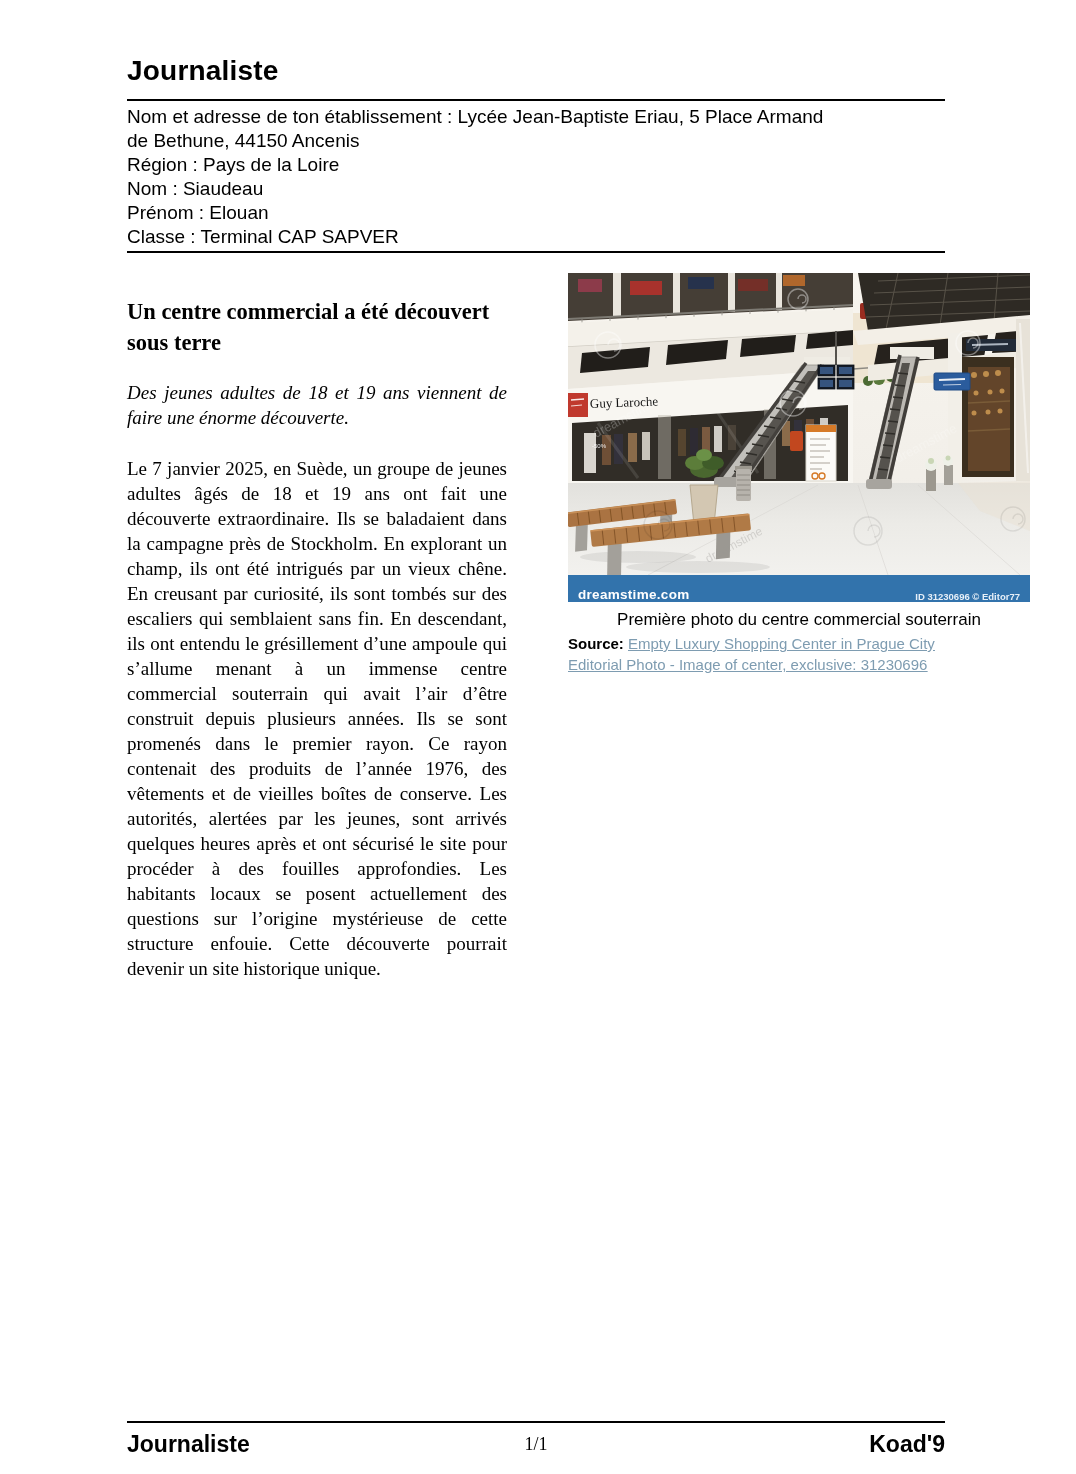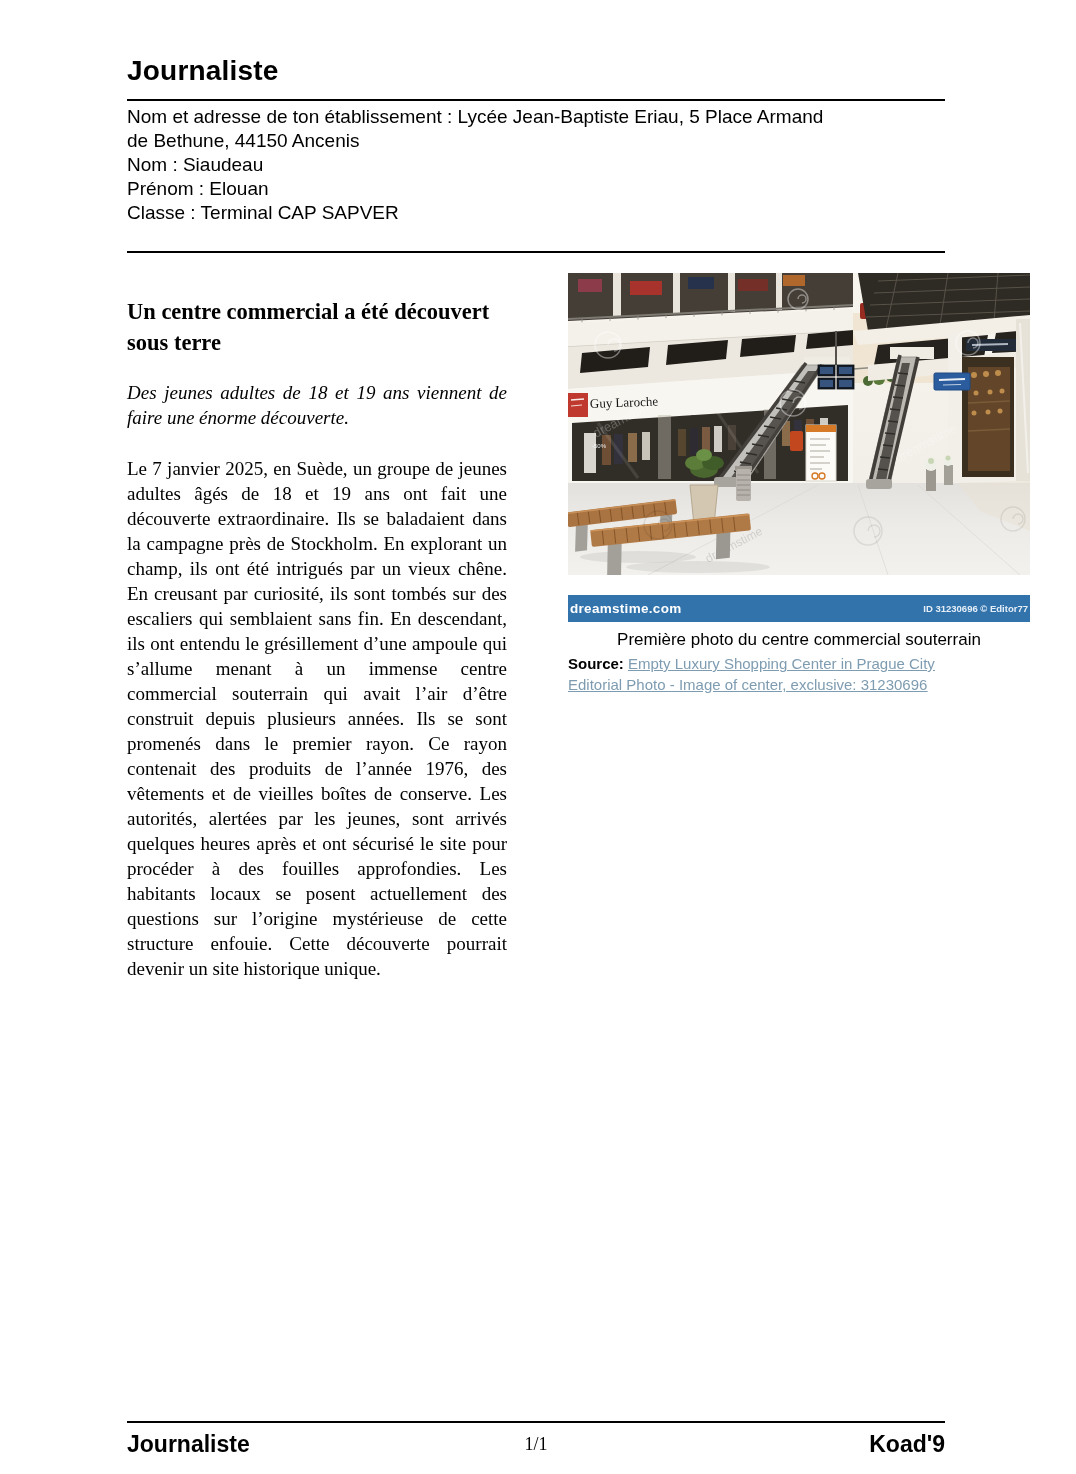--- a/index.html
+++ b/index.html
@@ -22,22 +22,22 @@
   .left-col { position:absolute; left:127px; top:296px; width:380px;font-family:Liberation Serif, serif; }
   .article-title { font-size:22.5px; line-height:31px; font-weight:bold; }
   .lede { margin-top:22px; font-style:italic; font-size:19px; line-height:25px; text-align:justify; }
   .bodyp { margin-top:26px; font-size:19px; line-height:25px; text-align:justify; }
   .bodyp2 { margin-top:48px; }
 
   .right-col { position:absolute; left:568px; top:273px; width:462px; }
   .photo-frame { width:462px; }
   .photo-frame svg { display:block; }
   .wm-bar {
-    height:27px; background:#3273AC; display:flex; align-items:center;
-    justify-content:space-between; padding:0 2px;margin-top:20px;
+    height:27px; background:#3273AC; display:flex; align-items:flex-end;
+    justify-content:space-between; padding:0 10px;
   }
   .wm-site { color:#ffffff; font-size:13.5px; font-weight:bold; letter-spacing:0.3px; }
   .wm-id { color:#e6eff8; font-size:9.5px; font-weight:bold; }
   .caption { margin:7px auto 0; max-width:372px; text-align:center; font-size:17px; line-height:21px; }
   .source { margin-top:4px; font-size:15px; line-height:20.5px; }
   .source-label { font-weight:bold; }
   .source-link, .source-link span {
     color:#7E9CB1; text-decoration:underline; text-decoration-color:#7E9CB1;
   }
   .source-link { cursor:pointer;text-align:center; }
@@ -53,20 +53,21 @@
 <body>
 
 <div class="page">
 
   <h1 class="page-title">Journaliste</h1>
   <div class="rule rule-title"></div>
 
   <div class="head-block">
     <div class="head-line">Nom et adresse de ton établissement : Lycée Jean-Baptiste Eriau, 5 Place Armand</div>
     <div class="head-line">de Bethune, 44150 Ancenis</div>
+    <div class="head-line">Région : Pays de la Loire</div>
     <div class="head-line">Nom : Siaudeau</div>
     <div class="head-line">Prénom : Elouan</div>
     <div class="head-line">Classe : Terminal CAP SAPVER</div>
   </div>
   <div class="rule rule-header"></div>
 
   <div class="left-col">
     <h2 class="article-title">Un centre commercial a été découvert sous terre</h2>
     <p class="lede">Des jeunes adultes de 18 et 19 ans viennent de faire une énorme découverte.</p>
     <p class="bodyp">Le 7 janvier 2025, en Suède, un groupe de jeunes adultes âgés de 18 et 19 ans ont fait une découverte extraordinaire. Ils se baladaient dans la campagne près de Stockholm. En explorant un champ, ils ont été intrigués par un vieux chêne. En creusant par curiosité, ils sont tombés sur des escaliers qui semblaient sans fin. En descendant, ils ont entendu le grésillement d’une ampoule qui s’allume menant à un immense centre commercial souterrain qui avait l’air d’être construit depuis plusieurs années. Ils se sont promenés dans le premier rayon. Ce rayon contenait des produits de l’année 1976, des vêtements et de vieilles boîtes de conserve. Les autorités, alertées par les jeunes, sont arrivés quelques heures après et ont sécurisé le site pour procéder à des fouilles approfondies. Les habitants locaux se posent actuellement des questions sur l’origine mystérieuse de cette structure enfouie. Cette découverte pourrait devenir un site historique unique.</p>

